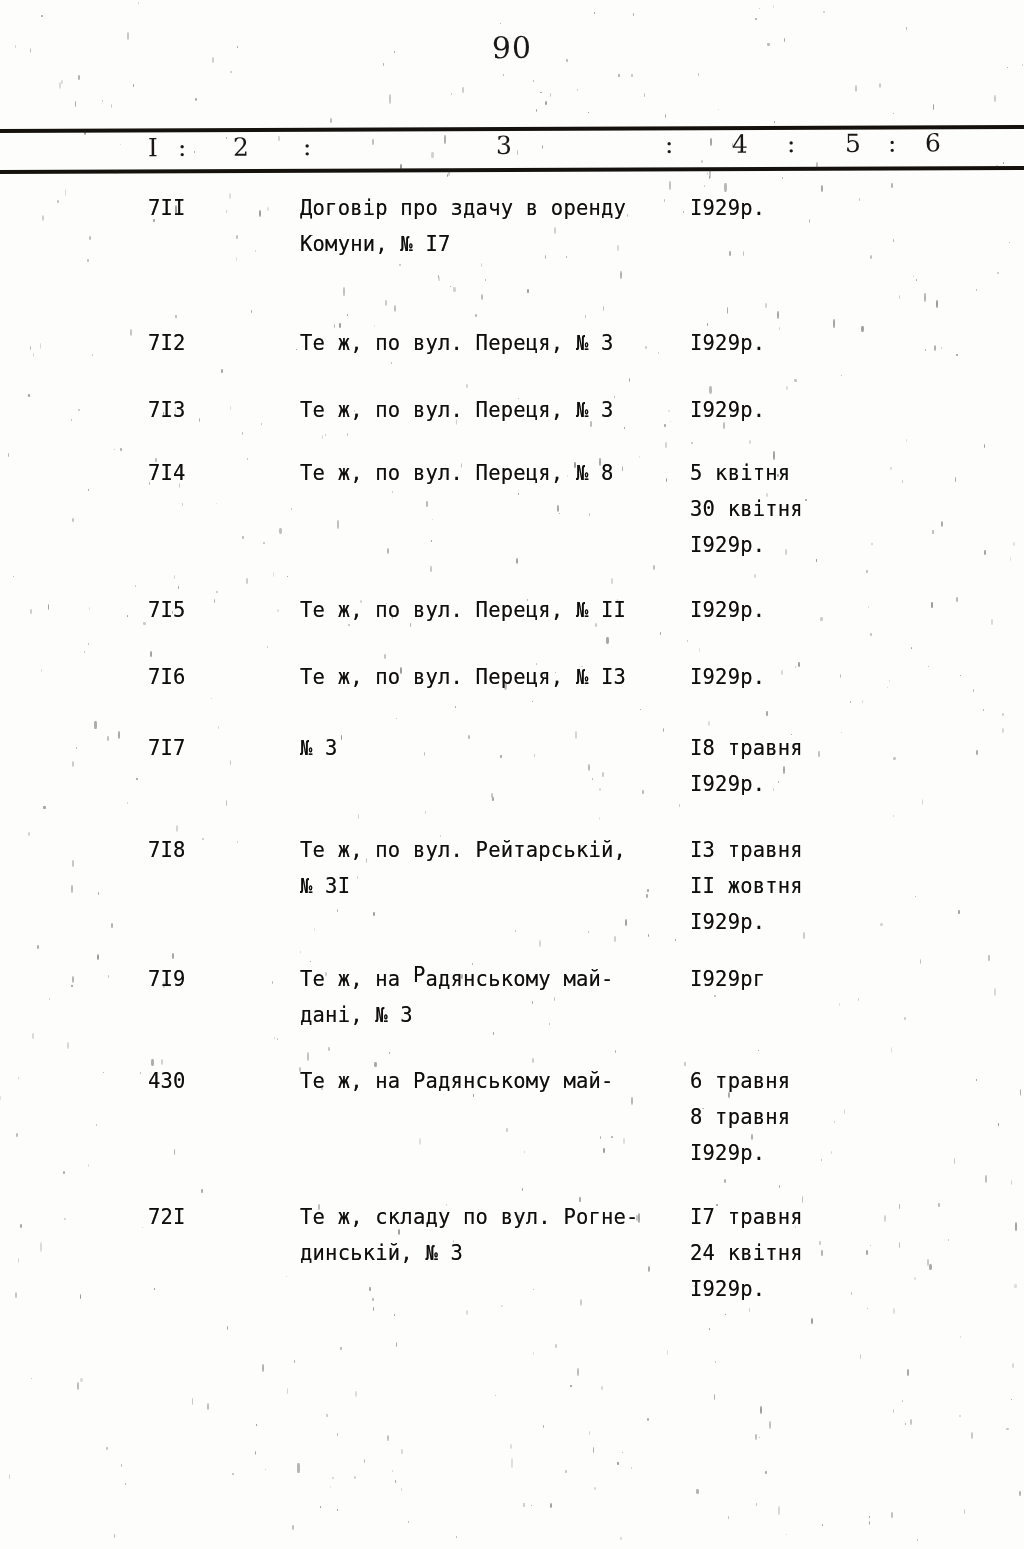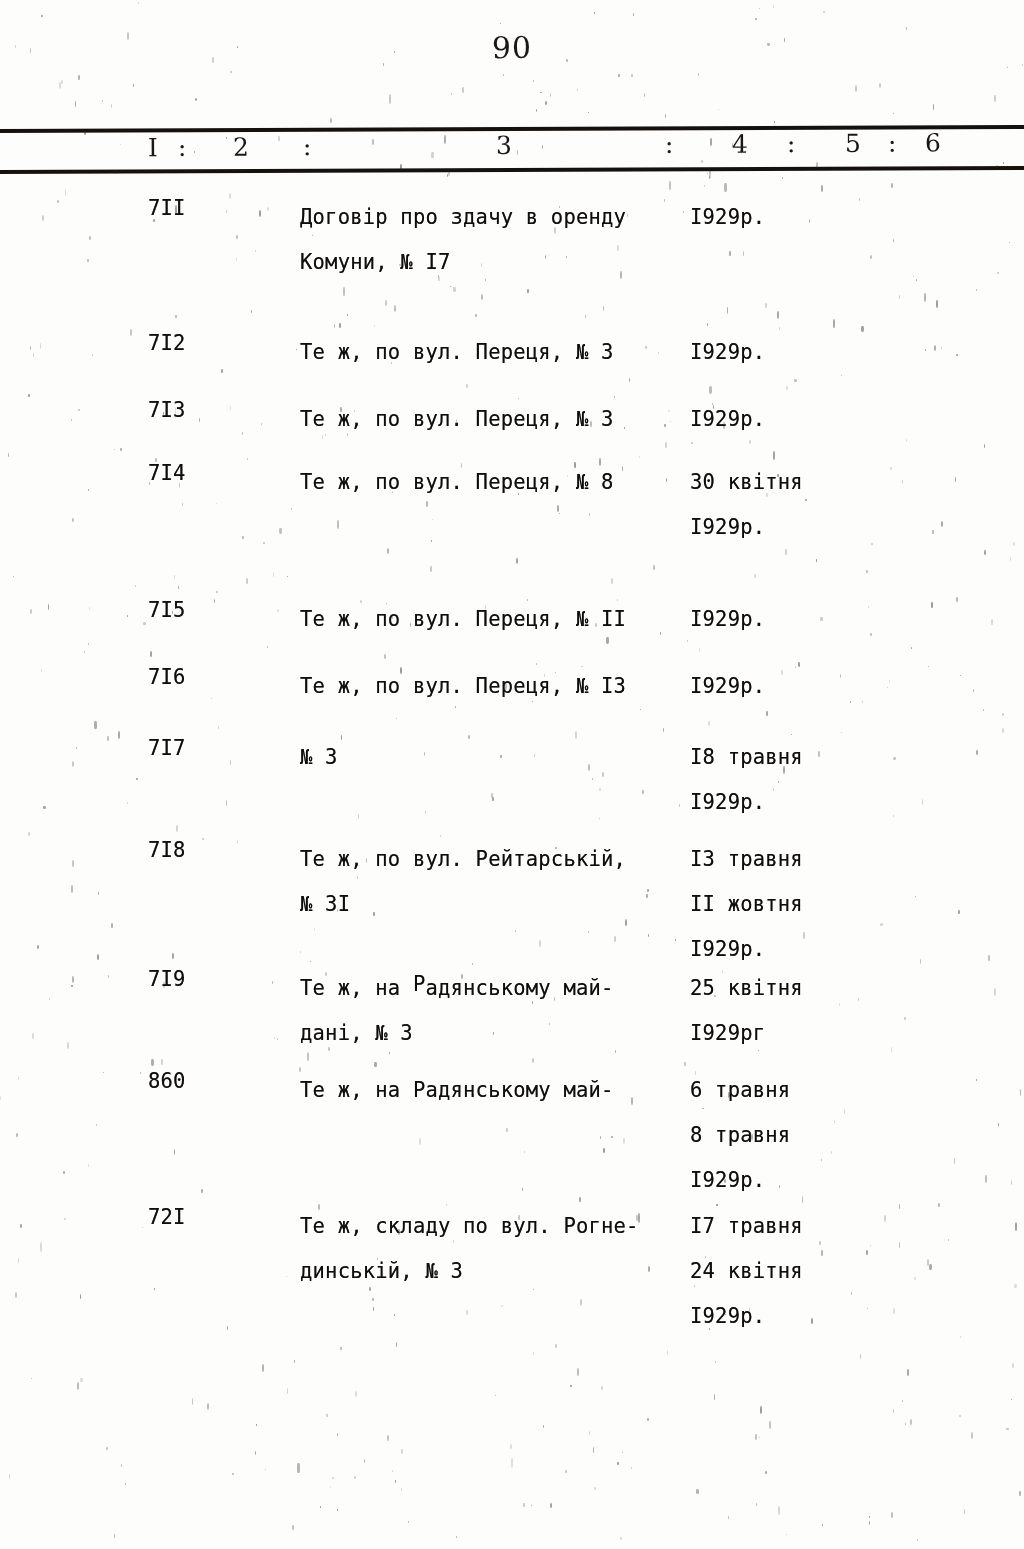--- a/index.html
+++ b/index.html
@@ -91,21 +91,21 @@
     line-height: 36px;
     white-space: pre;
     letter-spacing: .2px;
     color: #100e0b;
     text-shadow: 0 0 .6px rgba(20,18,14,.55);
   }
   .c-id   { left: 148px; width: 140px; }
   .c-desc { left: 300px; width: 400px; }
   .c-date { left: 690px; width: 260px; }
 
-  .desc-line, .date-line { display: block; margin-top: 9px; }
+  .desc-line, .date-line { display: block; }
 
   .sup {
     font-size: 20.5px;
     vertical-align: 4px;
     line-height: 0;
   }
 </style>
 </head>
 <body>
 
@@ -142,21 +142,21 @@
         <div class="cell c-date"><span class="date-line">I929р.</span></div>
       </div>
       <div class="row" style="top: 392px;">
         <div class="cell c-id">7I3</div>
         <div class="cell c-desc"><span class="desc-line">Те ж, по вул. Переця, № 3</span></div>
         <div class="cell c-date"><span class="date-line">I929р.</span></div>
       </div>
       <div class="row" style="top: 455px;">
         <div class="cell c-id">7I4</div>
         <div class="cell c-desc"><span class="desc-line">Те ж, по вул. Переця, № 8</span></div>
-        <div class="cell c-date"><span class="date-line">30 квітня</span><span class="date-line">I929р.</span></div>
+        <div class="cell c-date"><span class="date-line">5 квітня</span><span class="date-line">30 квітня</span><span class="date-line">I929р.</span></div>
       </div>
       <div class="row" style="top: 592px;">
         <div class="cell c-id">7I5</div>
         <div class="cell c-desc"><span class="desc-line">Те ж, по вул. Переця, № II</span></div>
         <div class="cell c-date"><span class="date-line">I929р.</span></div>
       </div>
       <div class="row" style="top: 659px;">
         <div class="cell c-id">7I6</div>
         <div class="cell c-desc"><span class="desc-line">Те ж, по вул. Переця, № I3</span></div>
         <div class="cell c-date"><span class="date-line">I929р.</span></div>
@@ -167,24 +167,24 @@
         <div class="cell c-date"><span class="date-line">I8 травня</span><span class="date-line">I929р.</span></div>
       </div>
       <div class="row" style="top: 832px;">
         <div class="cell c-id">7I8</div>
         <div class="cell c-desc"><span class="desc-line">Те ж, по вул. Рейтарській,</span><span class="desc-line">№ 3I</span></div>
         <div class="cell c-date"><span class="date-line">I3 травня</span><span class="date-line">II жовтня</span><span class="date-line">I929р.</span></div>
       </div>
       <div class="row" style="top: 961px;">
         <div class="cell c-id">7I9</div>
         <div class="cell c-desc"><span class="desc-line">Те ж, на <span class="sup">Р</span>адянському май-</span><span class="desc-line">дані, № 3</span></div>
-        <div class="cell c-date"><span class="date-line">25 квітня</span><span class="date-line">I929рг</span></div>
+        <div class="cell c-date"><span class="date-line">I929рг</span></div>
       </div>
       <div class="row" style="top: 1063px;">
-        <div class="cell c-id">860</div>
+        <div class="cell c-id">430</div>
         <div class="cell c-desc"><span class="desc-line">Те ж, на Радянському май-</span></div>
         <div class="cell c-date"><span class="date-line">6 травня</span><span class="date-line">8 травня</span><span class="date-line">I929р.</span></div>
       </div>
       <div class="row" style="top: 1199px;">
         <div class="cell c-id">72I</div>
         <div class="cell c-desc"><span class="desc-line">Те ж, складу по вул. Рогне-</span><span class="desc-line">динській, № 3</span></div>
         <div class="cell c-date"><span class="date-line">I7 травня</span><span class="date-line">24 квітня</span><span class="date-line">I929р.</span></div>
       </div>
     </div>
 

